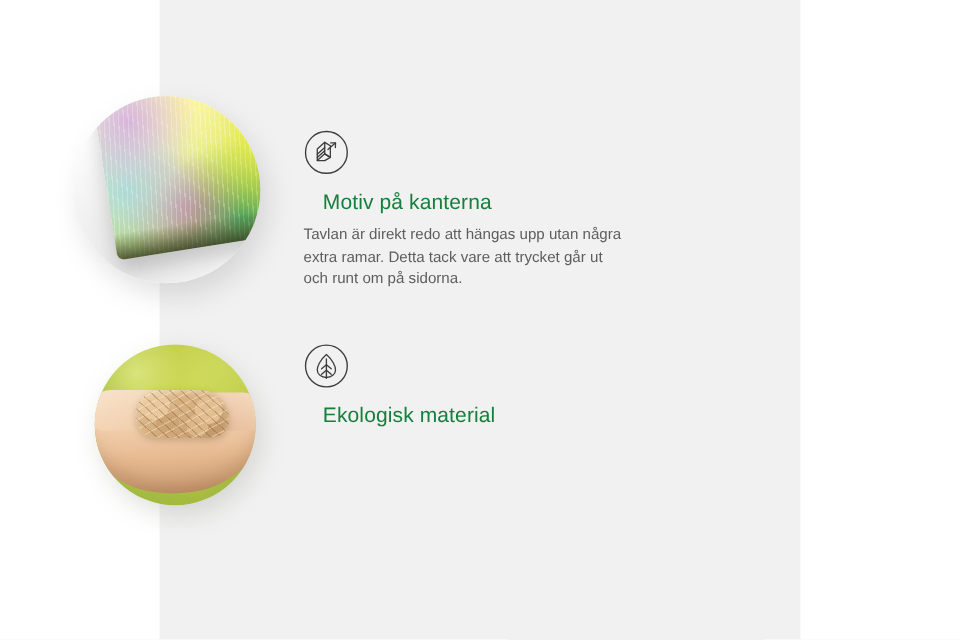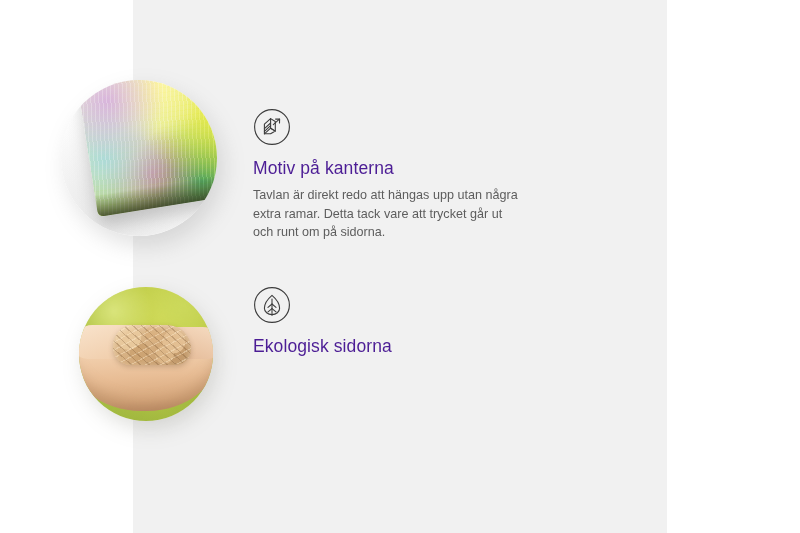--- a/index.html
+++ b/index.html
@@ -204,26 +204,26 @@
 
   .feature-icon {
     width: 38px;
     height: 38px;
     display: block;
     margin-bottom: 12px;
   }
   .feature-icon svg { display: block; }
 
   .feature-title {
-    margin: 0 0 7px 0;
+    margin: 0 0 7px 16px;
     font-family: "Liberation Sans", sans-serif;
     font-size: 17.5px;
     font-weight: 400;
     line-height: 1.2;
-    color: #4c1d95;
+    color: #15803d;
     letter-spacing: 0.1px;
   }
 
   .feature-desc {
     margin: 0;
     font-family: "Liberation Sans", sans-serif;
     font-size: 12.6px;
     font-weight: 400;
     line-height: 1.47;
     color: #5d5d5d;
@@ -279,17 +279,17 @@
             <path d="M19 9.4 C24.4 14.0 26.6 19.4 26.6 22.3 C26.6 25.9 23.2 28.6 19 28.6
                      C14.8 28.6 11.4 25.9 11.4 22.3 C11.4 19.4 13.6 14.0 19 9.4 Z"></path>
             <path d="M19 13.0 L19 29.2"></path>
             <path d="M19 18.0 L15.0 21.3"></path>
             <path d="M19 18.0 L23.0 21.3"></path>
             <path d="M19 22.6 L15.0 25.9"></path>
             <path d="M19 22.6 L23.0 25.9"></path>
           </g>
         </svg>
       </span>
-      <h2 class="feature-title">Ekologisk sidorna</h2>
+      <h2 class="feature-title">Ekologisk material</h2>
     </div>
   </div>
 
 </div>
 
 </body></html>

